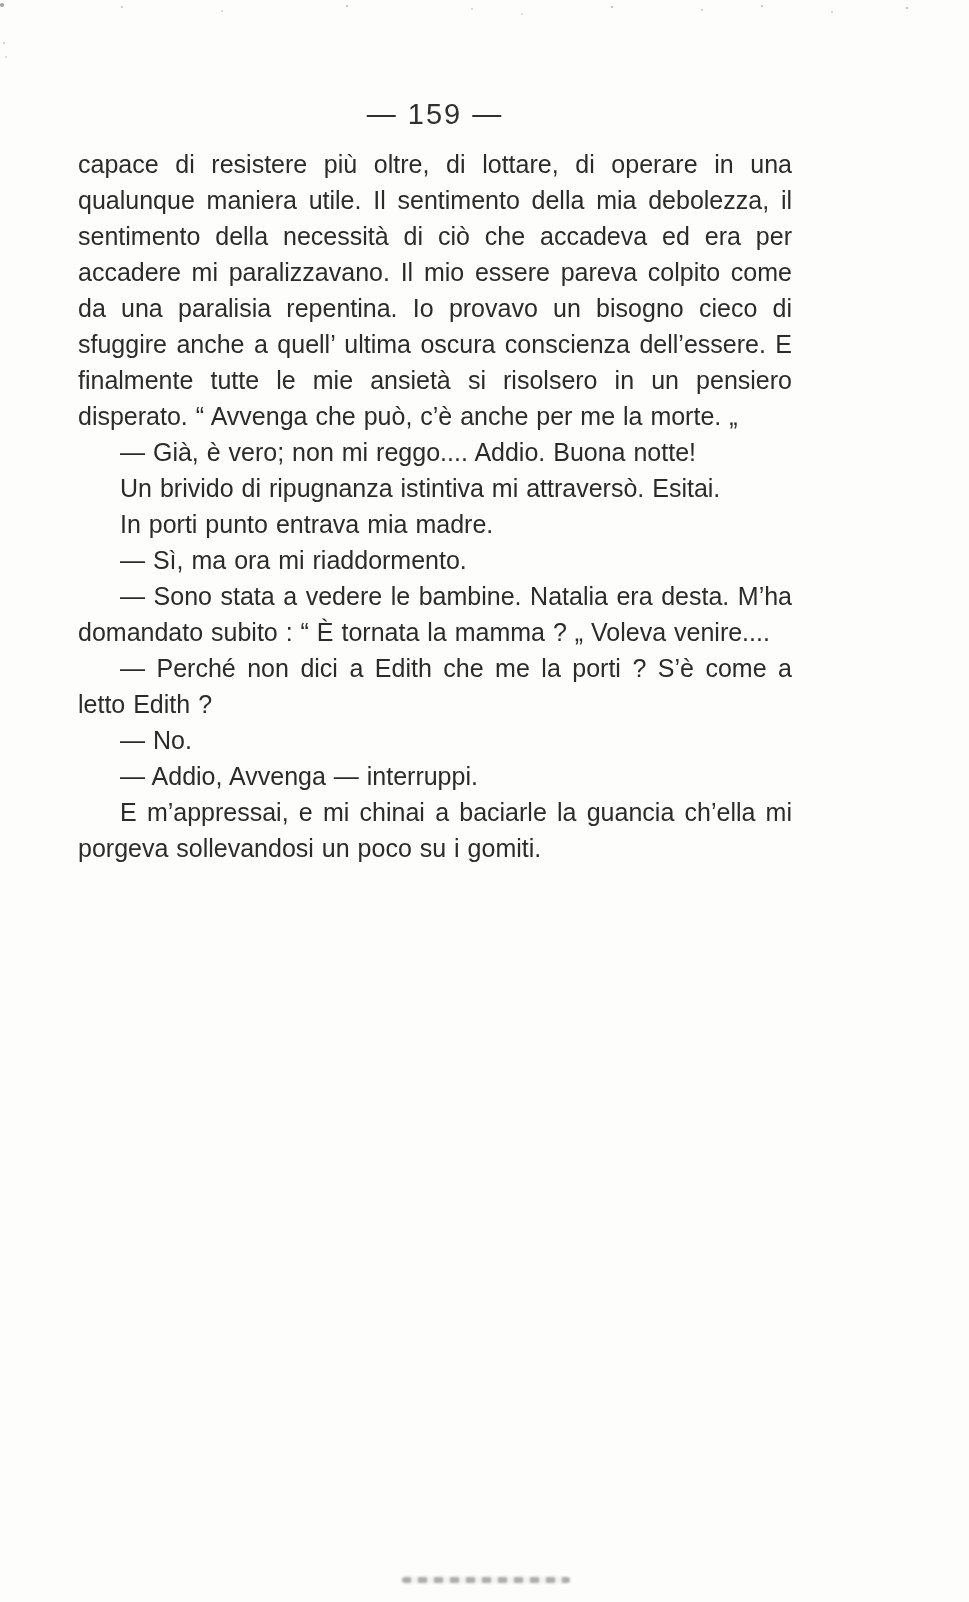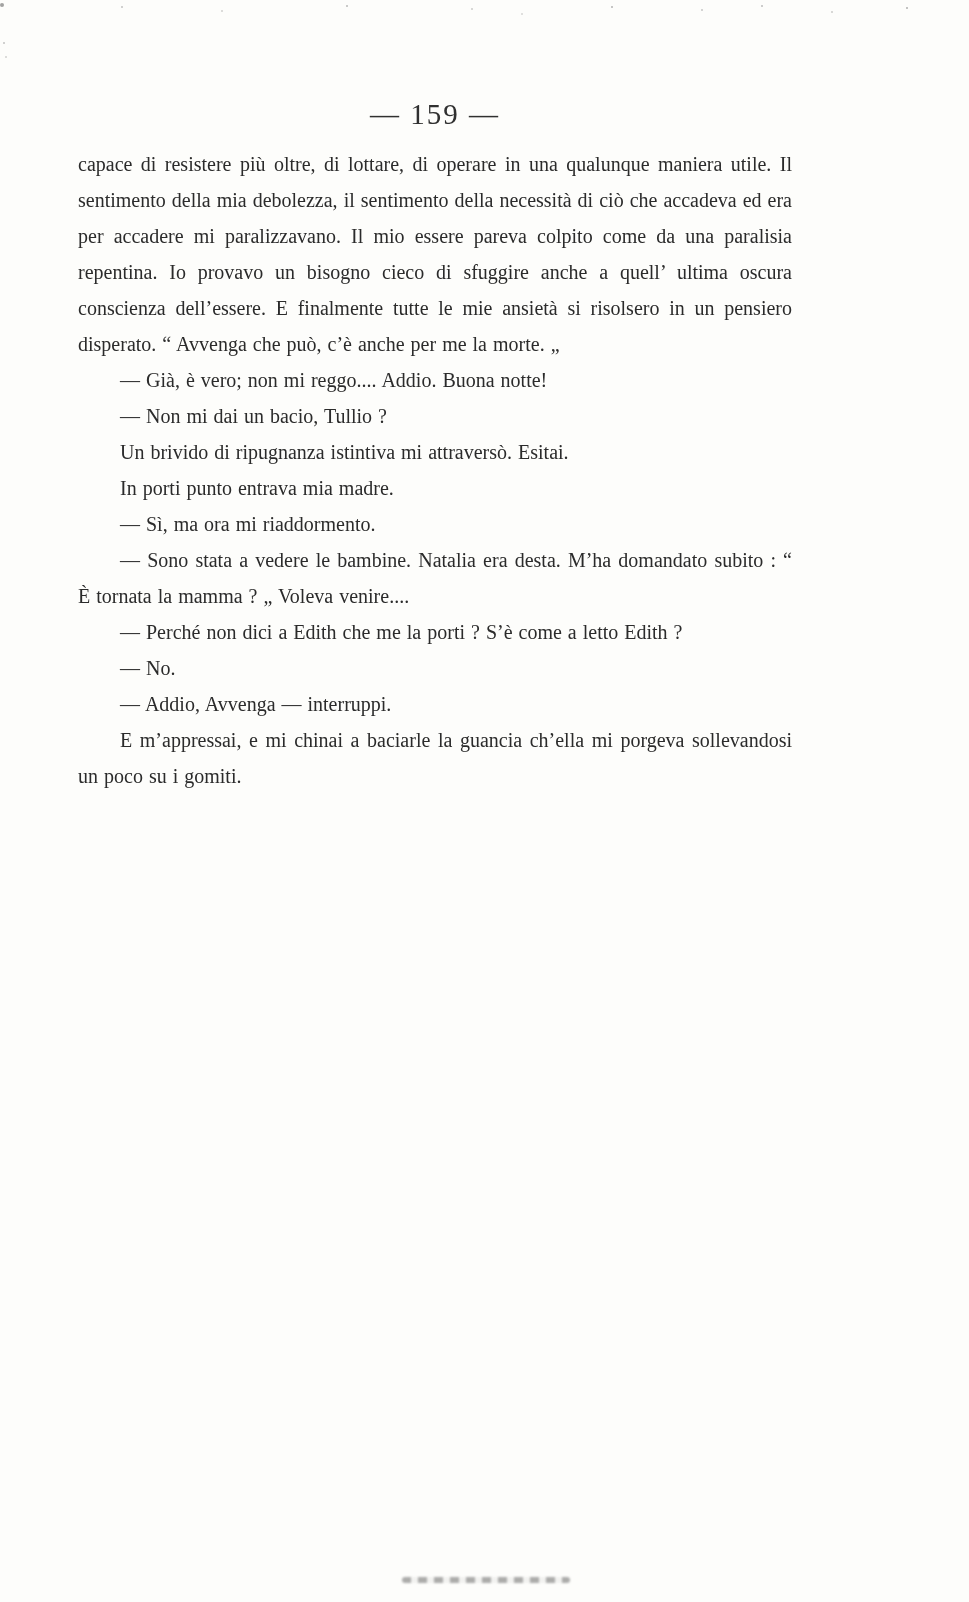--- a/index.html
+++ b/index.html
@@ -7,21 +7,21 @@
     padding: 0;
     background: #e9e9e7;
   }
   .page {
     position: relative;
     width: 969px;
     height: 1602px;
     margin: 0 auto;
     background: #fdfdfb;
     overflow: hidden;
-    font-family: Liberation Serif, serif;
+    font-family: Liberation Sans, sans-serif;
     color: #2b2b2b;
   }
   
   .scan-noise-top {
     position: absolute;
     top: 3px; left: 0;
     width: 4px; height: 4px;
     background: rgba(50,50,50,0.45);
     border-radius: 50%;
     box-shadow:
@@ -57,21 +57,21 @@
     text-align: center;
     font-size: 29px;
     letter-spacing: 2px;
     color: #303030;
   }
   .text-block {
     position: absolute;
     top: 146px;
     left: 78px;
     width: 714px;
-    font-size: 20px;
+    font-size: 25px;
     line-height: 36px;
     text-align: justify;
     word-spacing: 1px;
   }
   .para {
     margin: 0;
     text-align: justify;
   }
   .para.indent {
     text-indent: 42px;
@@ -79,21 +79,20 @@
 </style>
 </head>
 <body>
 
 <div class="page">
   <div class="scan-noise-top"></div>
   <div class="page-number">— 159 —</div>
   <div class="text-block">
       <p class="para">capace di resistere più oltre, di lottare, di operare in una qualunque maniera utile. Il sentimento della mia debolezza, il sentimento della necessità di ciò che accadeva ed era per accadere mi paralizzavano. Il mio essere pareva colpito come da una paralisia repentina. Io provavo un bisogno cieco di sfuggire anche a quell’ ultima oscura conscienza dell’essere. E finalmente tutte le mie ansietà si risolsero in un pensiero disperato. “ Avvenga che può, c’è anche per me la morte. „</p>
       <p class="para indent">— Già, è vero; non mi reggo.... Addio. Buona notte!</p>
-      <p class="para indent">— Non mi dai un bacio, Tullio ?</p>
       <p class="para indent">Un brivido di ripugnanza istintiva mi attraversò. Esitai.</p>
       <p class="para indent">In porti punto entrava mia madre.</p>
       <p class="para indent">— Sì, ma ora mi riaddormento.</p>
       <p class="para indent">— Sono stata a vedere le bambine. Natalia era desta. M’ha domandato subito : “ È tornata la mamma ? „ Voleva venire....</p>
       <p class="para indent">— Perché non dici a Edith che me la porti ? S’è come a letto Edith ?</p>
       <p class="para indent">— No.</p>
       <p class="para indent">— Addio, Avvenga — interruppi.</p>
       <p class="para indent">E m’appressai, e mi chinai a baciarle la guancia ch’ella mi porgeva sollevandosi un poco su i gomiti.</p>
     </div>
   <div class="scan-smudge-bottom"></div>

